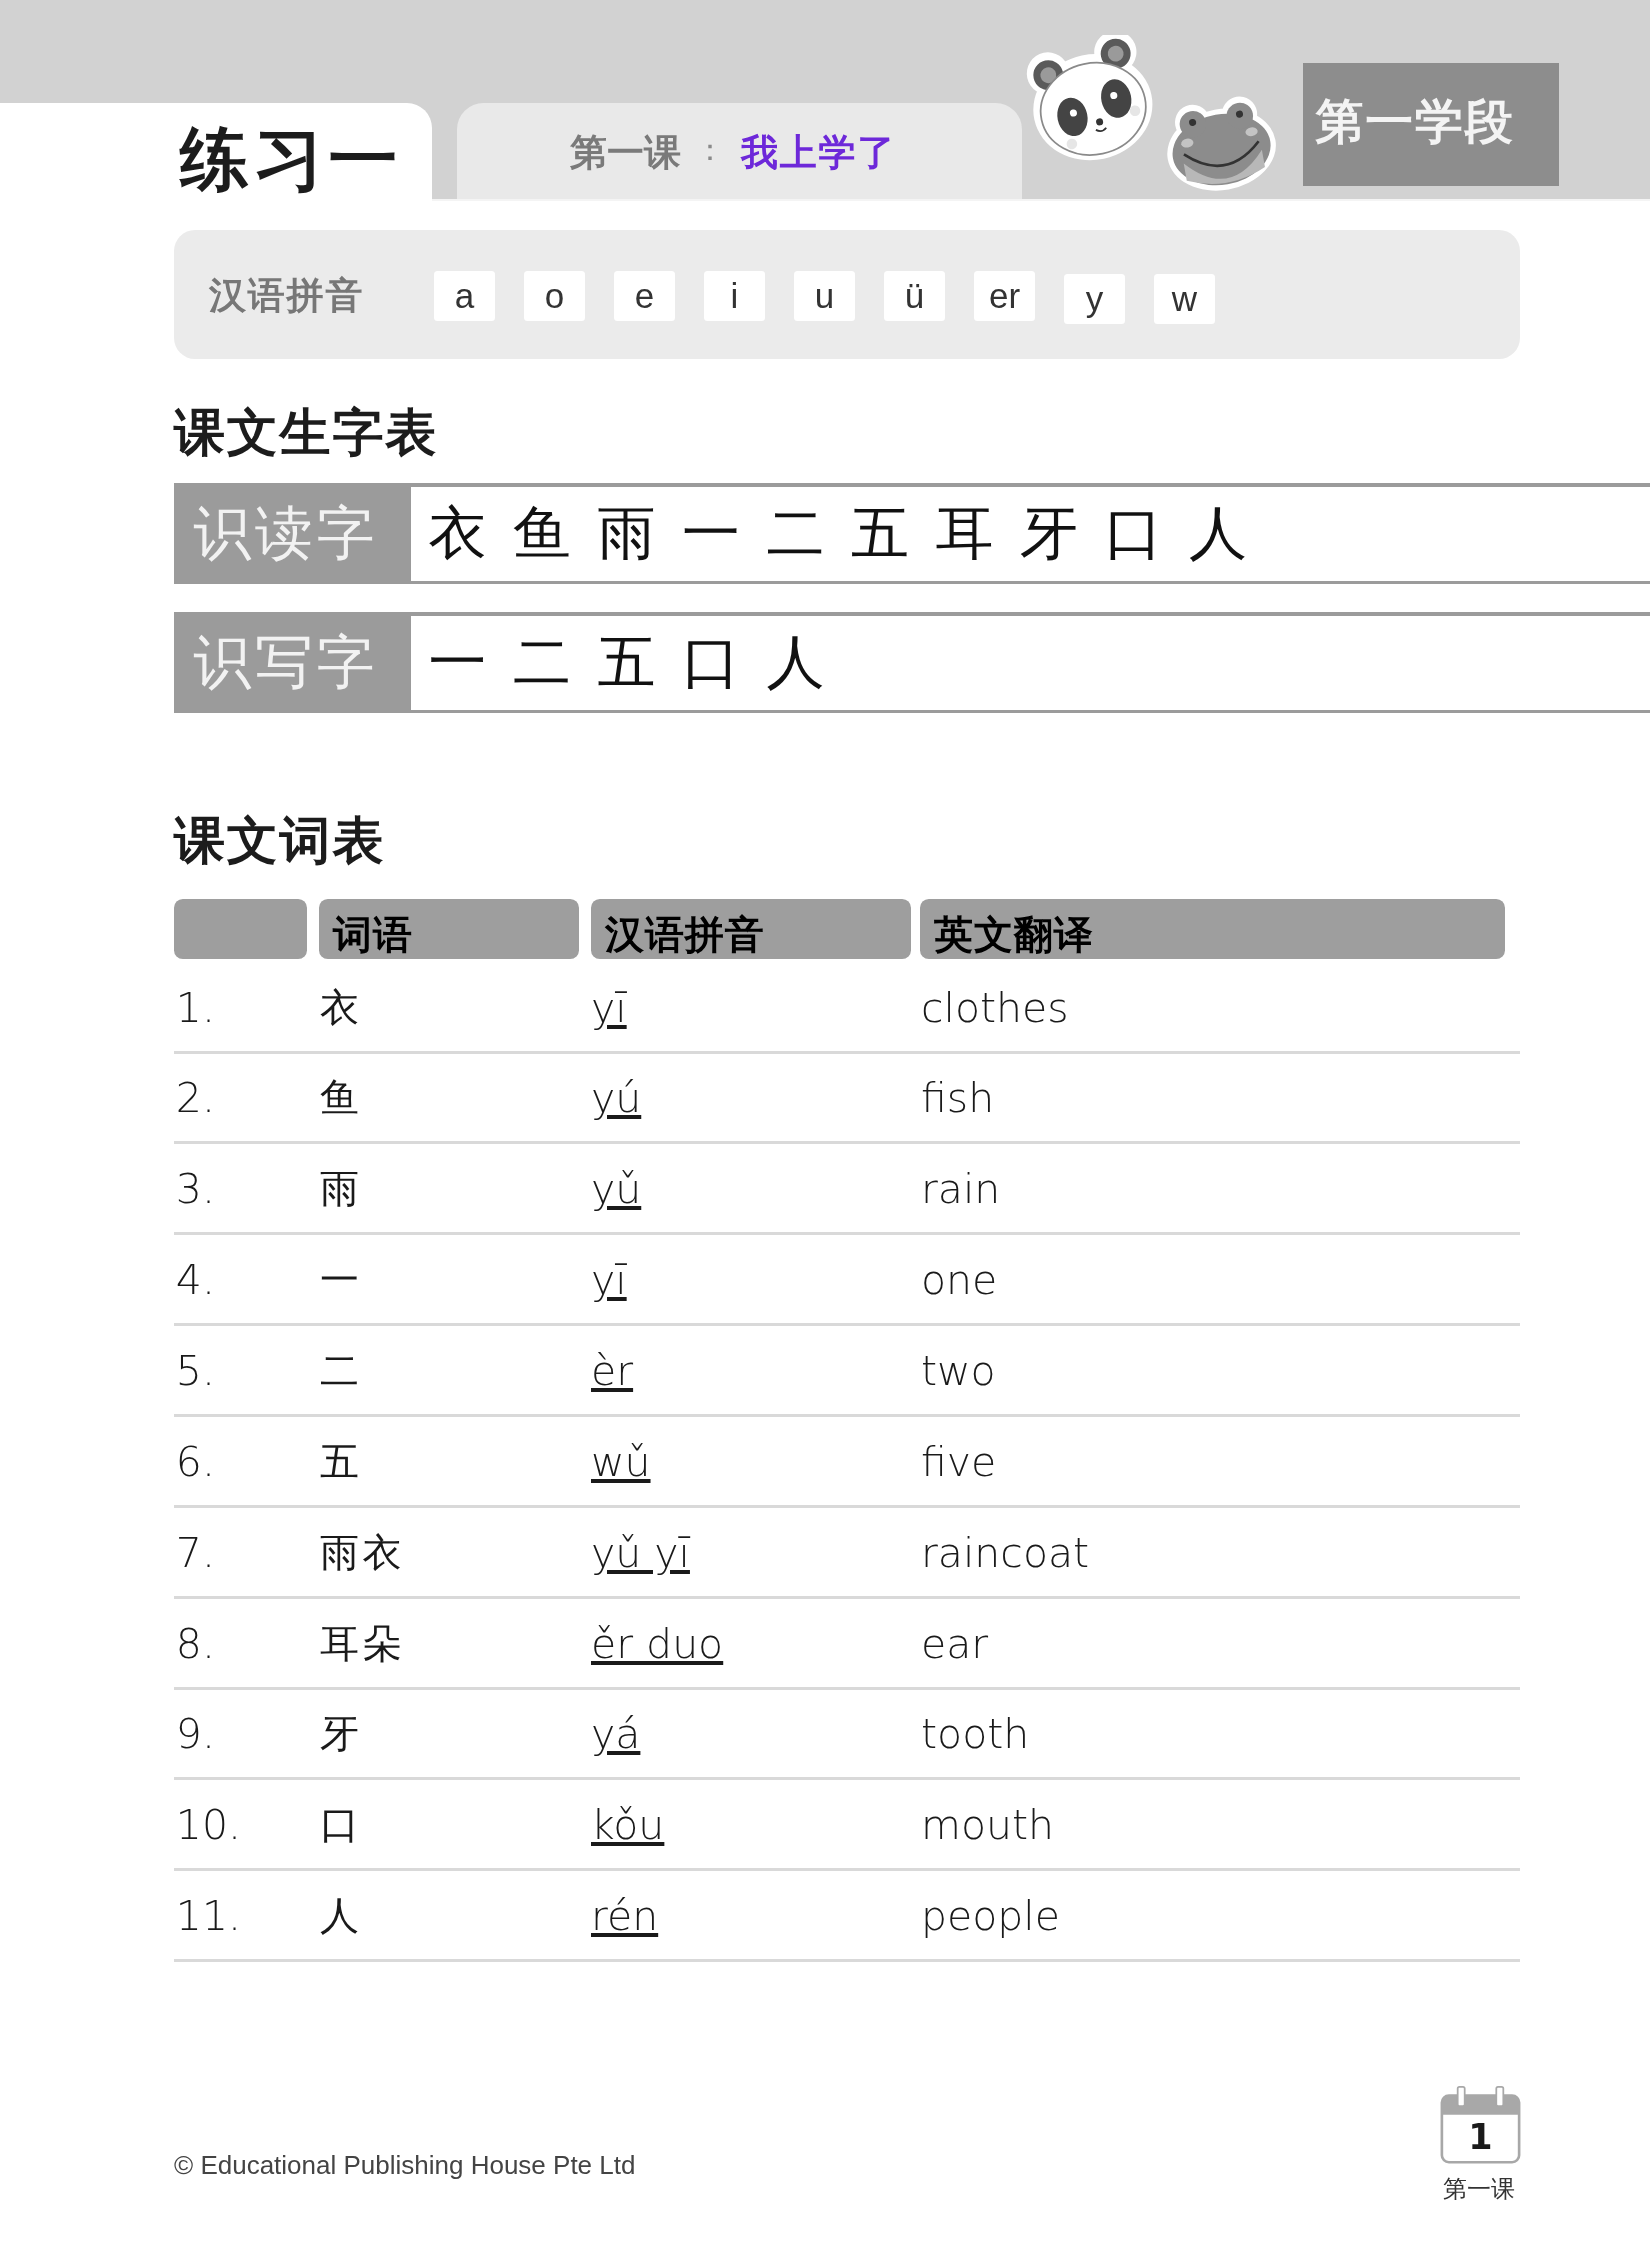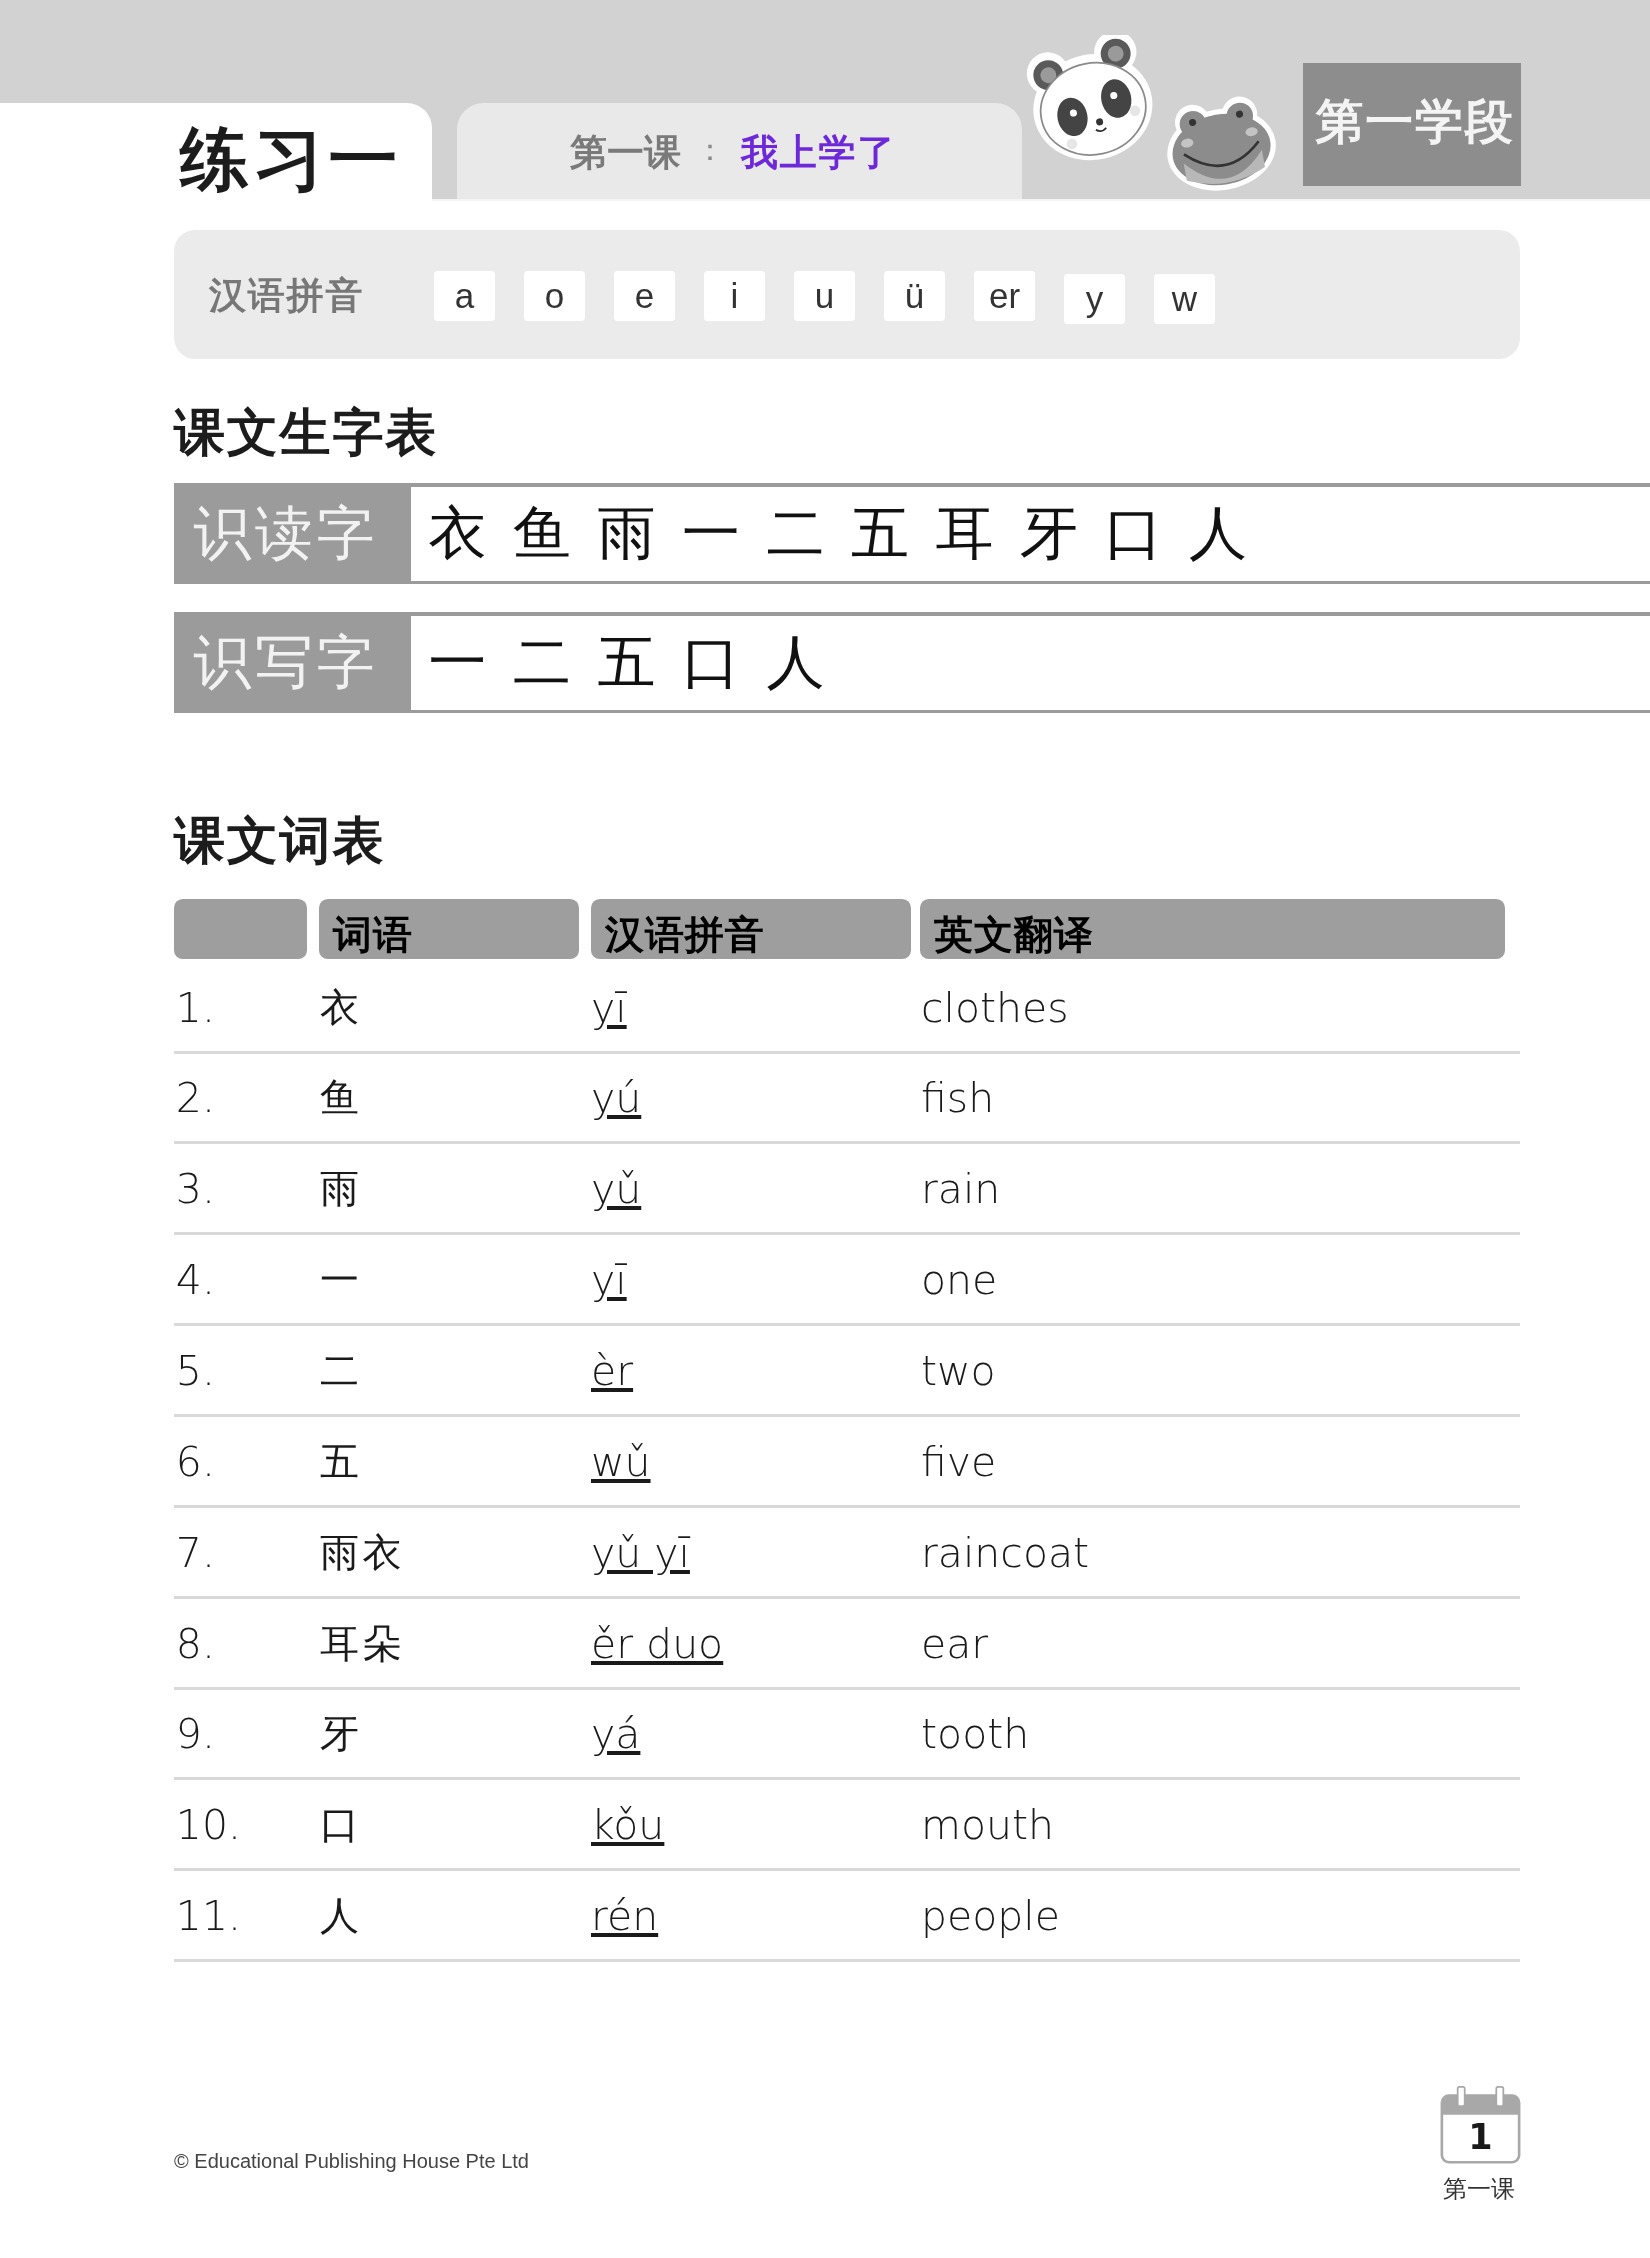--- a/index.html
+++ b/index.html
@@ -29,21 +29,21 @@
   .tab-lesson .num {
     position: absolute; left: 113px; top: 25px; font-size: 37px; font-weight: bold; color: #7a7a7a;
   }
   .tab-lesson .sep { position: absolute; left: 238px; top: 26.5px; font-size: 30px; color: #8a8a8a; }
   .tab-lesson .name {
     position: absolute; left: 284px; top: 25px; font-size: 37px; font-weight: bold; color: #6d28d9; letter-spacing: 1.8px;
   }
   .header-bottom-line { left: 0; top: 199px; width: 1651px; height: 1.8px; background: #f4f4f4; }
 
   .stage-badge {
-    left: 1303px; top: 63px; width: 218px; height: 123px; background: #8d8d8d;
+    left: 1303px; top: 63px; width: 218px; height: 123px; background: #8d8d8d; padding-left: 38px;
   }
   .stage-badge .txt {
     position: absolute; left: 12.4px; top: 26.5px; font-size: 48px; font-weight: bold; color: #f4f4f4; letter-spacing: 1.8px;
   }
   .mascot { }
 
   
   .pinyin-strip {
     left: 174px; top: 230px; width: 1346px; height: 129px; background: #ebebeb; border-radius: 21px;
   }
@@ -91,21 +91,21 @@
   .row .word {
     position: absolute; top: 17.6px; font-family: "DejaVu Serif", serif; font-size: 39px; color: #1a1a1a; letter-spacing: 3.5px;
   }
   .row .num { left: 1.8px; }
   .row .word { left: 146px; }
   .row .pinyin { left: 417px; text-decoration: underline; }
   .row .eng { left: 747px; }
 
   
   .copyright {
-    left: 174px; top: 2150px; font-family: "Liberation Sans", sans-serif; font-size: 20px; color: #444444;
+    left: 174px; top: 2150px; font-family: "Liberation Sans", sans-serif; font-size: 26px; color: #444444;
   }
   .calendar { left: 1440px; top: 2085px; width: 81px; height: 79px; }
   .lesson-tag { left: 1443px; top: 2173px; font-size: 24px; color: #333333; }
 </style>
 </head>
 <body>
 
 <div class="abs header-band"></div>
 <div class="abs header-bottom-line"></div>
 

